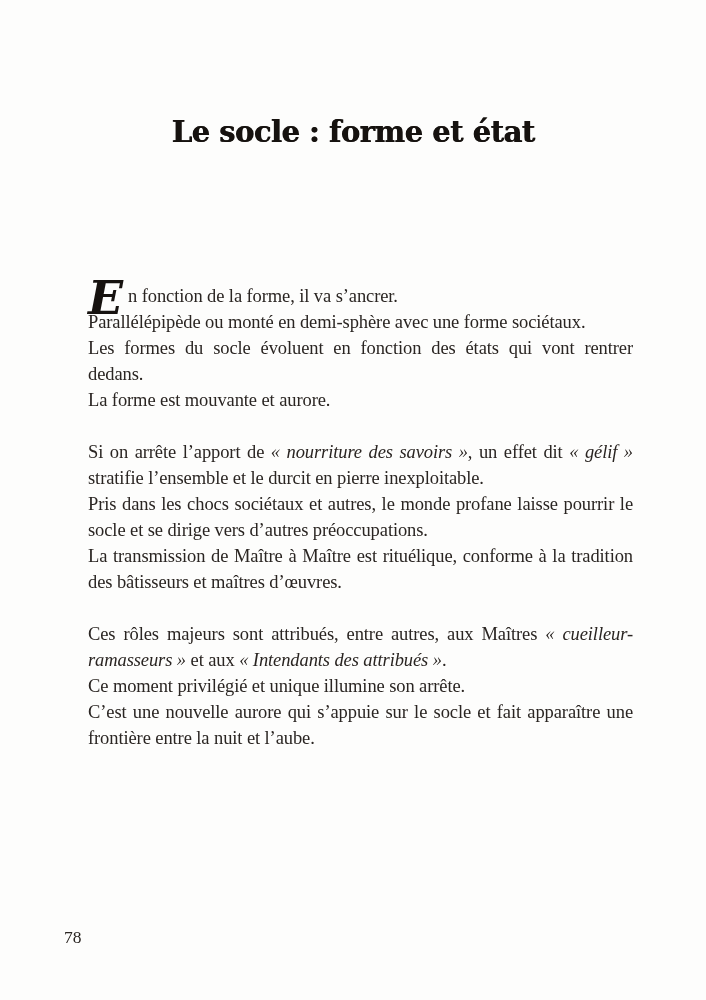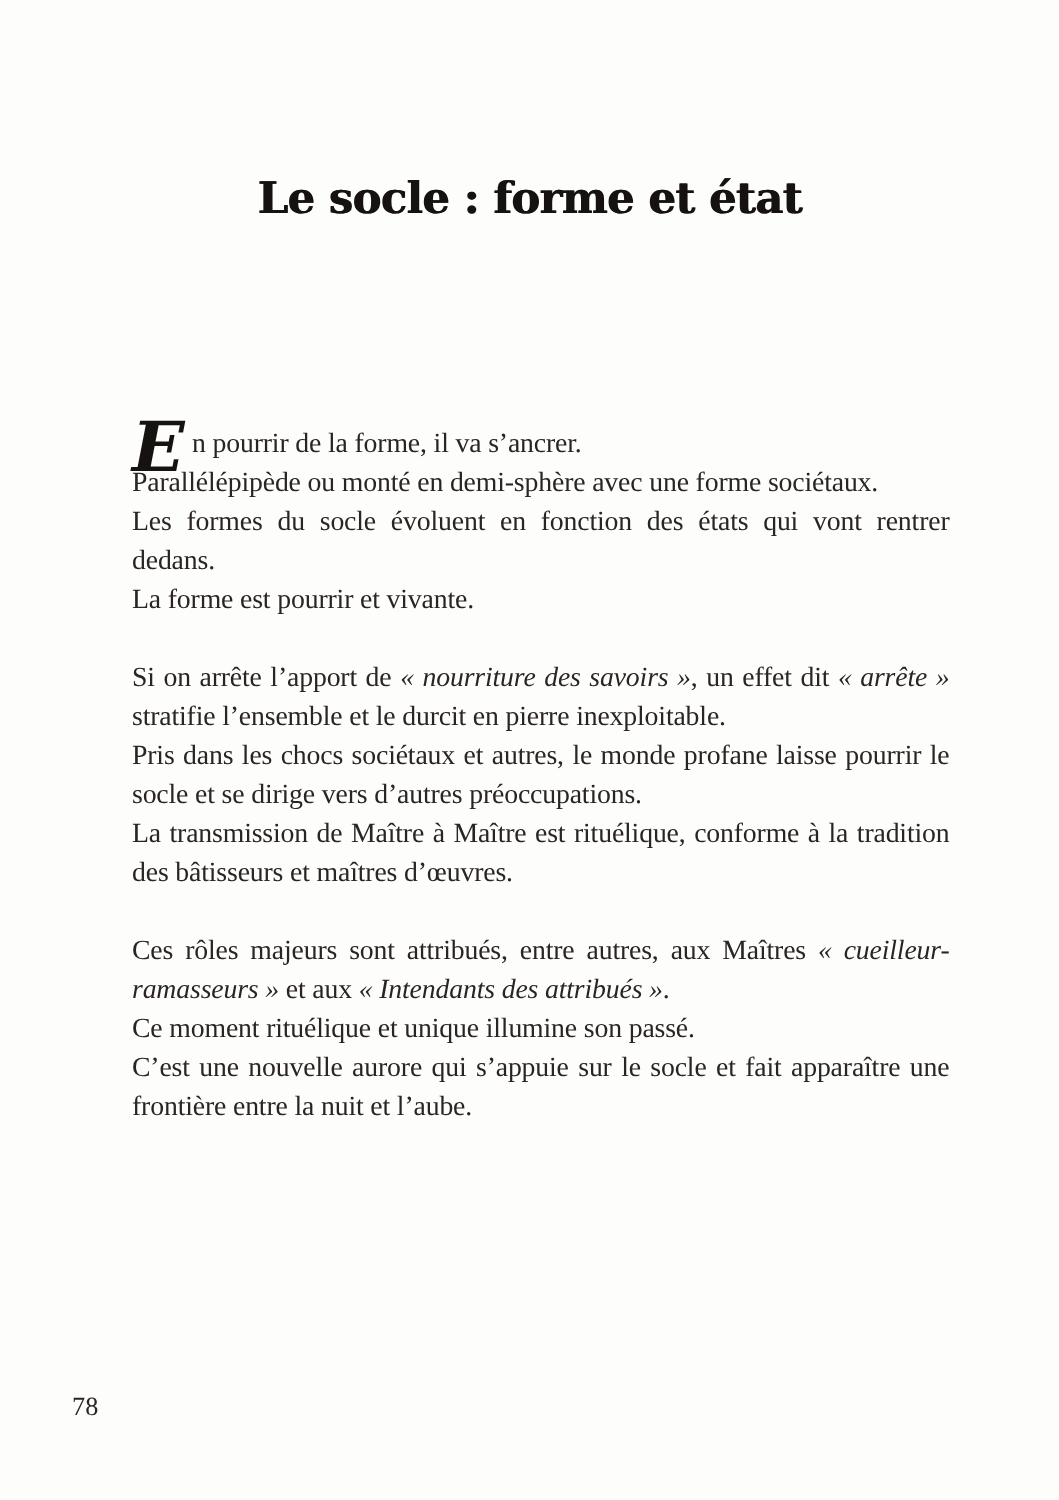--- a/index.html
+++ b/index.html
@@ -60,46 +60,46 @@
     overflow: visible;
     font-family: "DejaVu Serif", serif;
     font-style: italic;
     font-weight: 700;
     font-size: 46px;
     line-height: 30px;
     color: #16120f;
   }
   .page-number {
     position: absolute;
-    left: 48px;
+    left: 64px;
     top: 927px;
     font-family: "Liberation Serif", serif;
     font-size: 17.5px;
     color: #2a2522;
   }
 </style>
 </head>
 <body>
 
 <div class="page">
   <h1 class="chapter-title">Le socle : forme et état</h1>
 
   <div class="body-text">
       <div class="block">
-        <p><span class="dropcap">E</span><span>n pourrir de la forme, il va s’ancrer.</span></p>
+        <p><span class="dropcap">E</span><span>n fonction de la forme, il va s’ancrer.</span></p>
         <p><span>Parallélépipède ou monté en demi-sphère avec une forme sociétaux.</span></p>
         <p><span>Les formes du socle évoluent en fonction des états qui vont rentrer dedans.</span></p>
-        <p><span>La forme est pourrir et vivante.</span></p>
+        <p><span>La forme est mouvante et aurore.</span></p>
       </div>
       <div class="block">
-        <p><span>Si on arrête l’apport de </span><em>« nourriture des savoirs »</em><span>, un effet dit </span><em>« arrête »</em><span> stratifie l’ensemble et le durcit en pierre inexploitable.</span></p>
+        <p><span>Si on arrête l’apport de </span><em>« nourriture des savoirs »</em><span>, un effet dit </span><em>« gélif »</em><span> stratifie l’ensemble et le durcit en pierre inexploitable.</span></p>
         <p><span>Pris dans les chocs sociétaux et autres, le monde profane laisse pourrir le socle et se dirige vers d’autres préoccupations.</span></p>
         <p><span>La transmission de Maître à Maître est rituélique, conforme à la tradition des bâtisseurs et maîtres d’œuvres.</span></p>
       </div>
       <div class="block">
         <p><span>Ces rôles majeurs sont attribués, entre autres, aux Maîtres </span><em>« cueilleur-ramasseurs »</em><span> et aux </span><em>« Intendants des attribués »</em><span>.</span></p>
-        <p><span>Ce moment rituélique et unique illumine son passé.</span></p>
+        <p><span>Ce moment privilégié et unique illumine son arrête.</span></p>
         <p><span>C’est une nouvelle aurore qui s’appuie sur le socle et fait apparaître une frontière entre la nuit et l’aube.</span></p>
       </div>
     </div>
 
   <div class="page-number">78</div>
 </div>
 
 </body></html>

